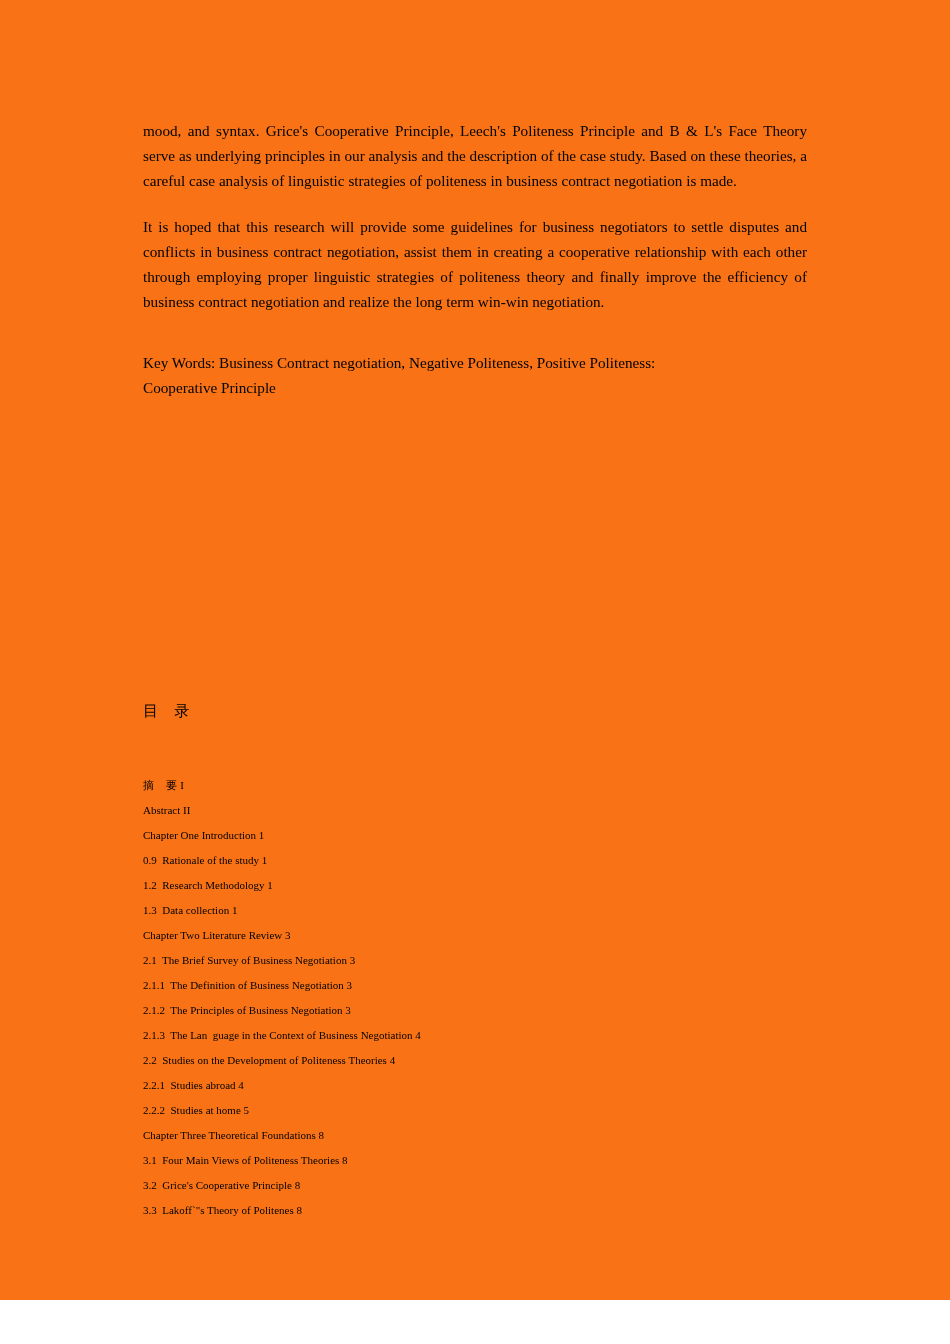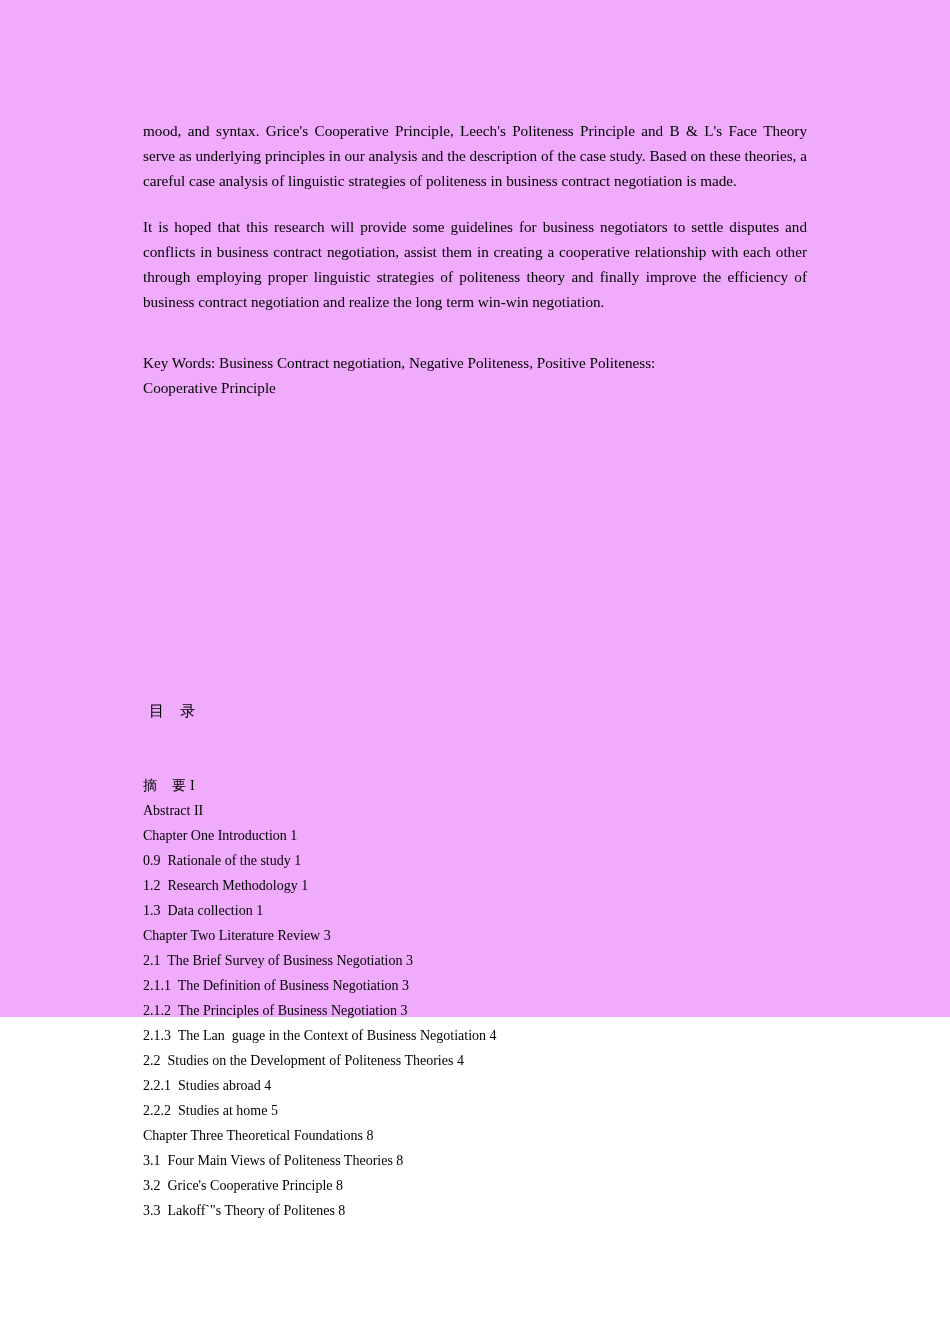--- a/index.html
+++ b/index.html
@@ -14,22 +14,22 @@
     position: relative;
     font-family: "Liberation Serif", "DejaVu Serif", serif;
     color: #000000;
     overflow: hidden;
   }
   .page {
     position: absolute;
     left: 0;
     top: 0;
     width: 950px;
-    height: 1017px;
-    background: #f0abfc;
+    height: 1300px;
+    background: #f97316;
     text-decoration: underline;
   }
   .content {
     position: absolute;
     left: 143px;
     top: 118px;
     width: 664px;
   }
   p.body-para {
     margin: 0 0 21px 0;
@@ -53,33 +53,32 @@
     margin-top: 36px;
   }
   .toc-heading {
     position: absolute;
     left: 143px;
     top: 698px;
     font-size: 15.2px;
     line-height: 25px;
     letter-spacing: 0.2px;
     white-space: pre;
-    margin-left: 6px;
   }
   .toc-list {
     position: absolute;
     left: 143px;
     top: 773px;
     width: 664px;
     list-style: none;
     margin: 0;
     padding: 0;
   }
   .toc-list li {
-    font-size: 14px;
+    font-size: 11px;
     line-height: 25px;
     white-space: pre;
     text-align: left;
   }
   .toc-list li.cjk {
     letter-spacing: 0.2px;
   }
 </style>
 </head>
 <body>

